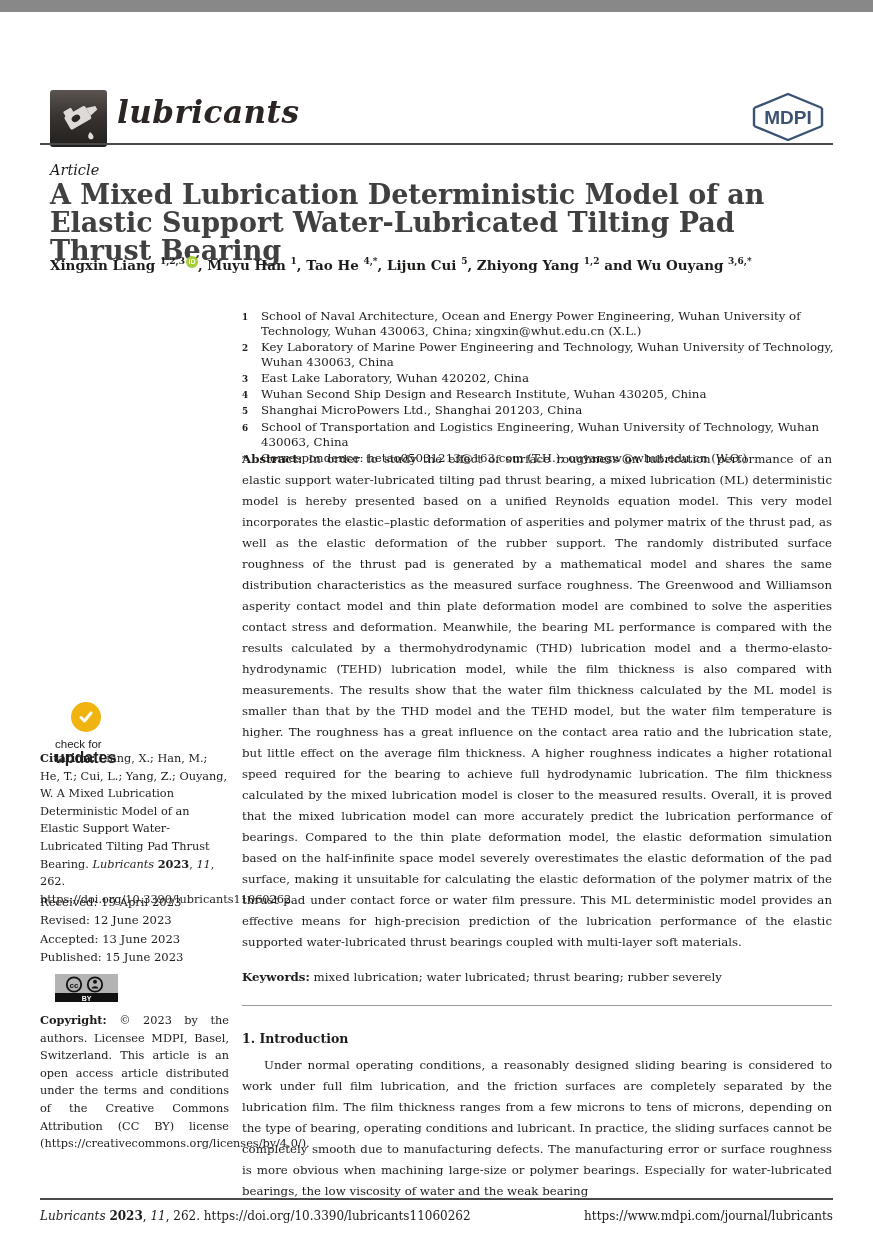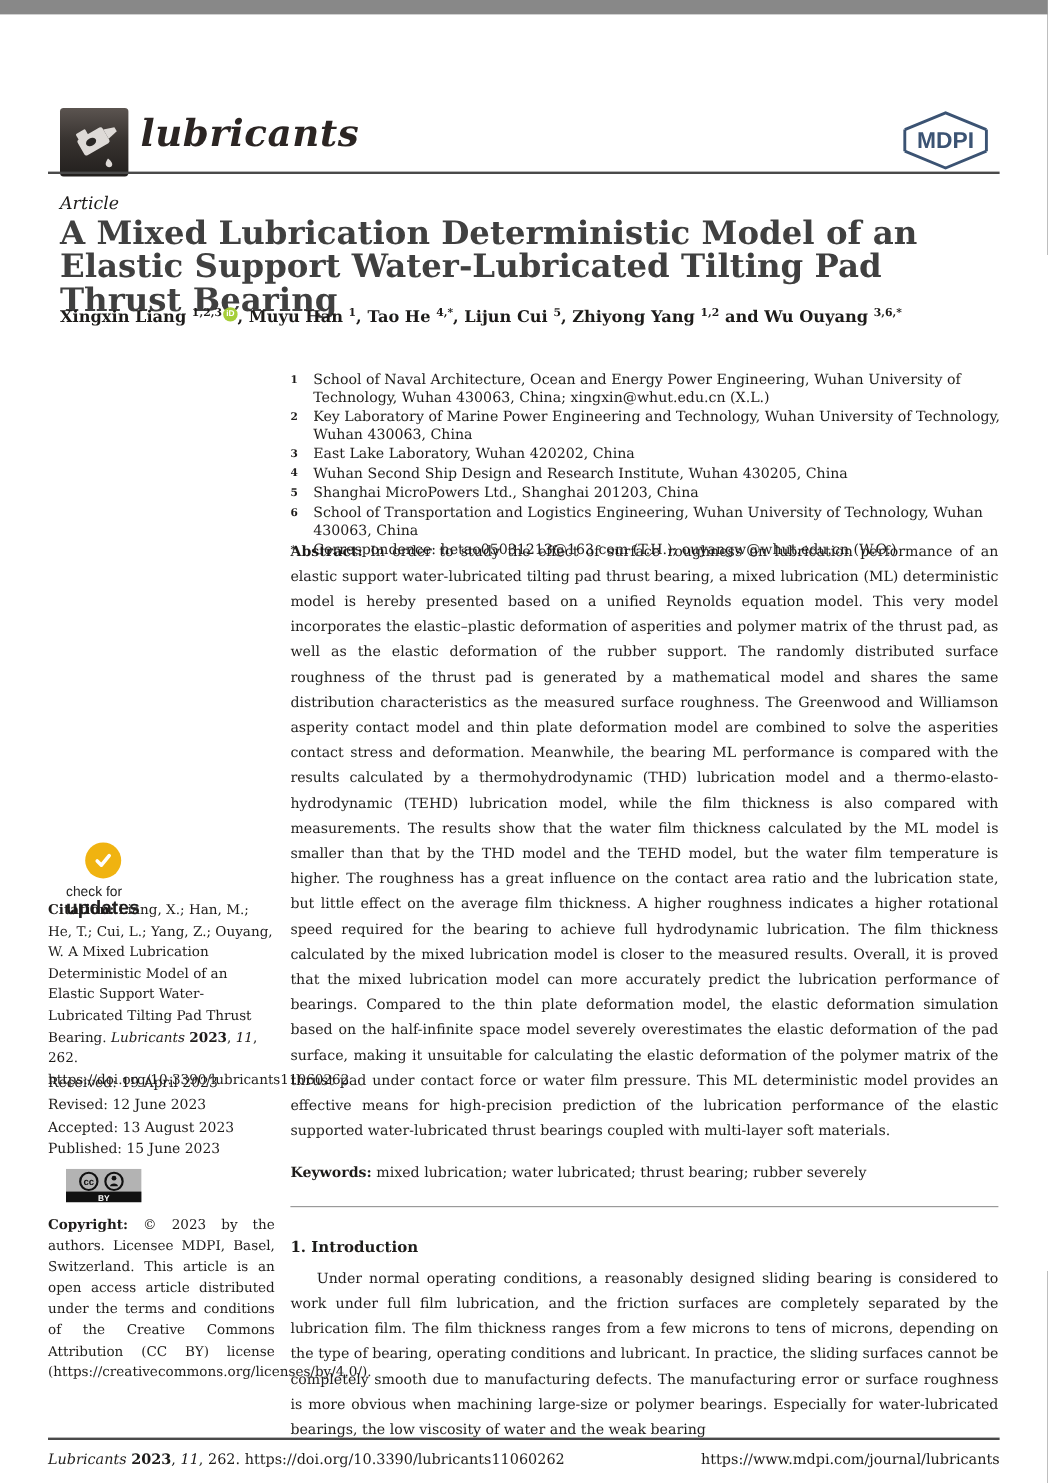--- a/index.html
+++ b/index.html
@@ -157,21 +157,21 @@
       <div>check for</div>
       <div class="l2">updates</div>
     </span>
   </div>
 
   <p class="citation"><span class="lbl">Citation:</span><span> Liang, X.; Han, M.; He, T.; Cui, L.; Yang, Z.; Ouyang, W. A Mixed Lubrication Deterministic Model of an Elastic Support Water-Lubricated Tilting Pad Thrust Bearing. </span><span class="it">Lubricants</span>&nbsp;<span class="bd">2023</span>, <span class="it">11</span><span>, 262. https://doi.org/10.3390/lubricants11060262</span></p>
 
   <div class="dates">
     <div>Received: 19 April 2023</div>
     <div>Revised: 12 June 2023</div>
-    <div>Accepted: 13 August 2023</div>
+    <div>Accepted: 13 June 2023</div>
     <div>Published: 15 June 2023</div>
   </div>
 
   <div class="cc-badge">
     <svg width="63" height="28" viewBox="0 0 63 28">
       <rect x="0" y="0" width="63" height="28" fill="#b3b3b3"></rect>
       <rect x="0" y="19" width="63" height="9" fill="#111111"></rect>
       <circle cx="19" cy="10.5" r="7.2" fill="none" stroke="#111" stroke-width="1.8"></circle>
       <text x="19" y="13.6" text-anchor="middle" font-family="Liberation Sans, sans-serif" font-size="8" font-weight="bold" fill="#111">cc</text>
       <circle cx="40" cy="10.5" r="7.2" fill="none" stroke="#111" stroke-width="1.8"></circle>

